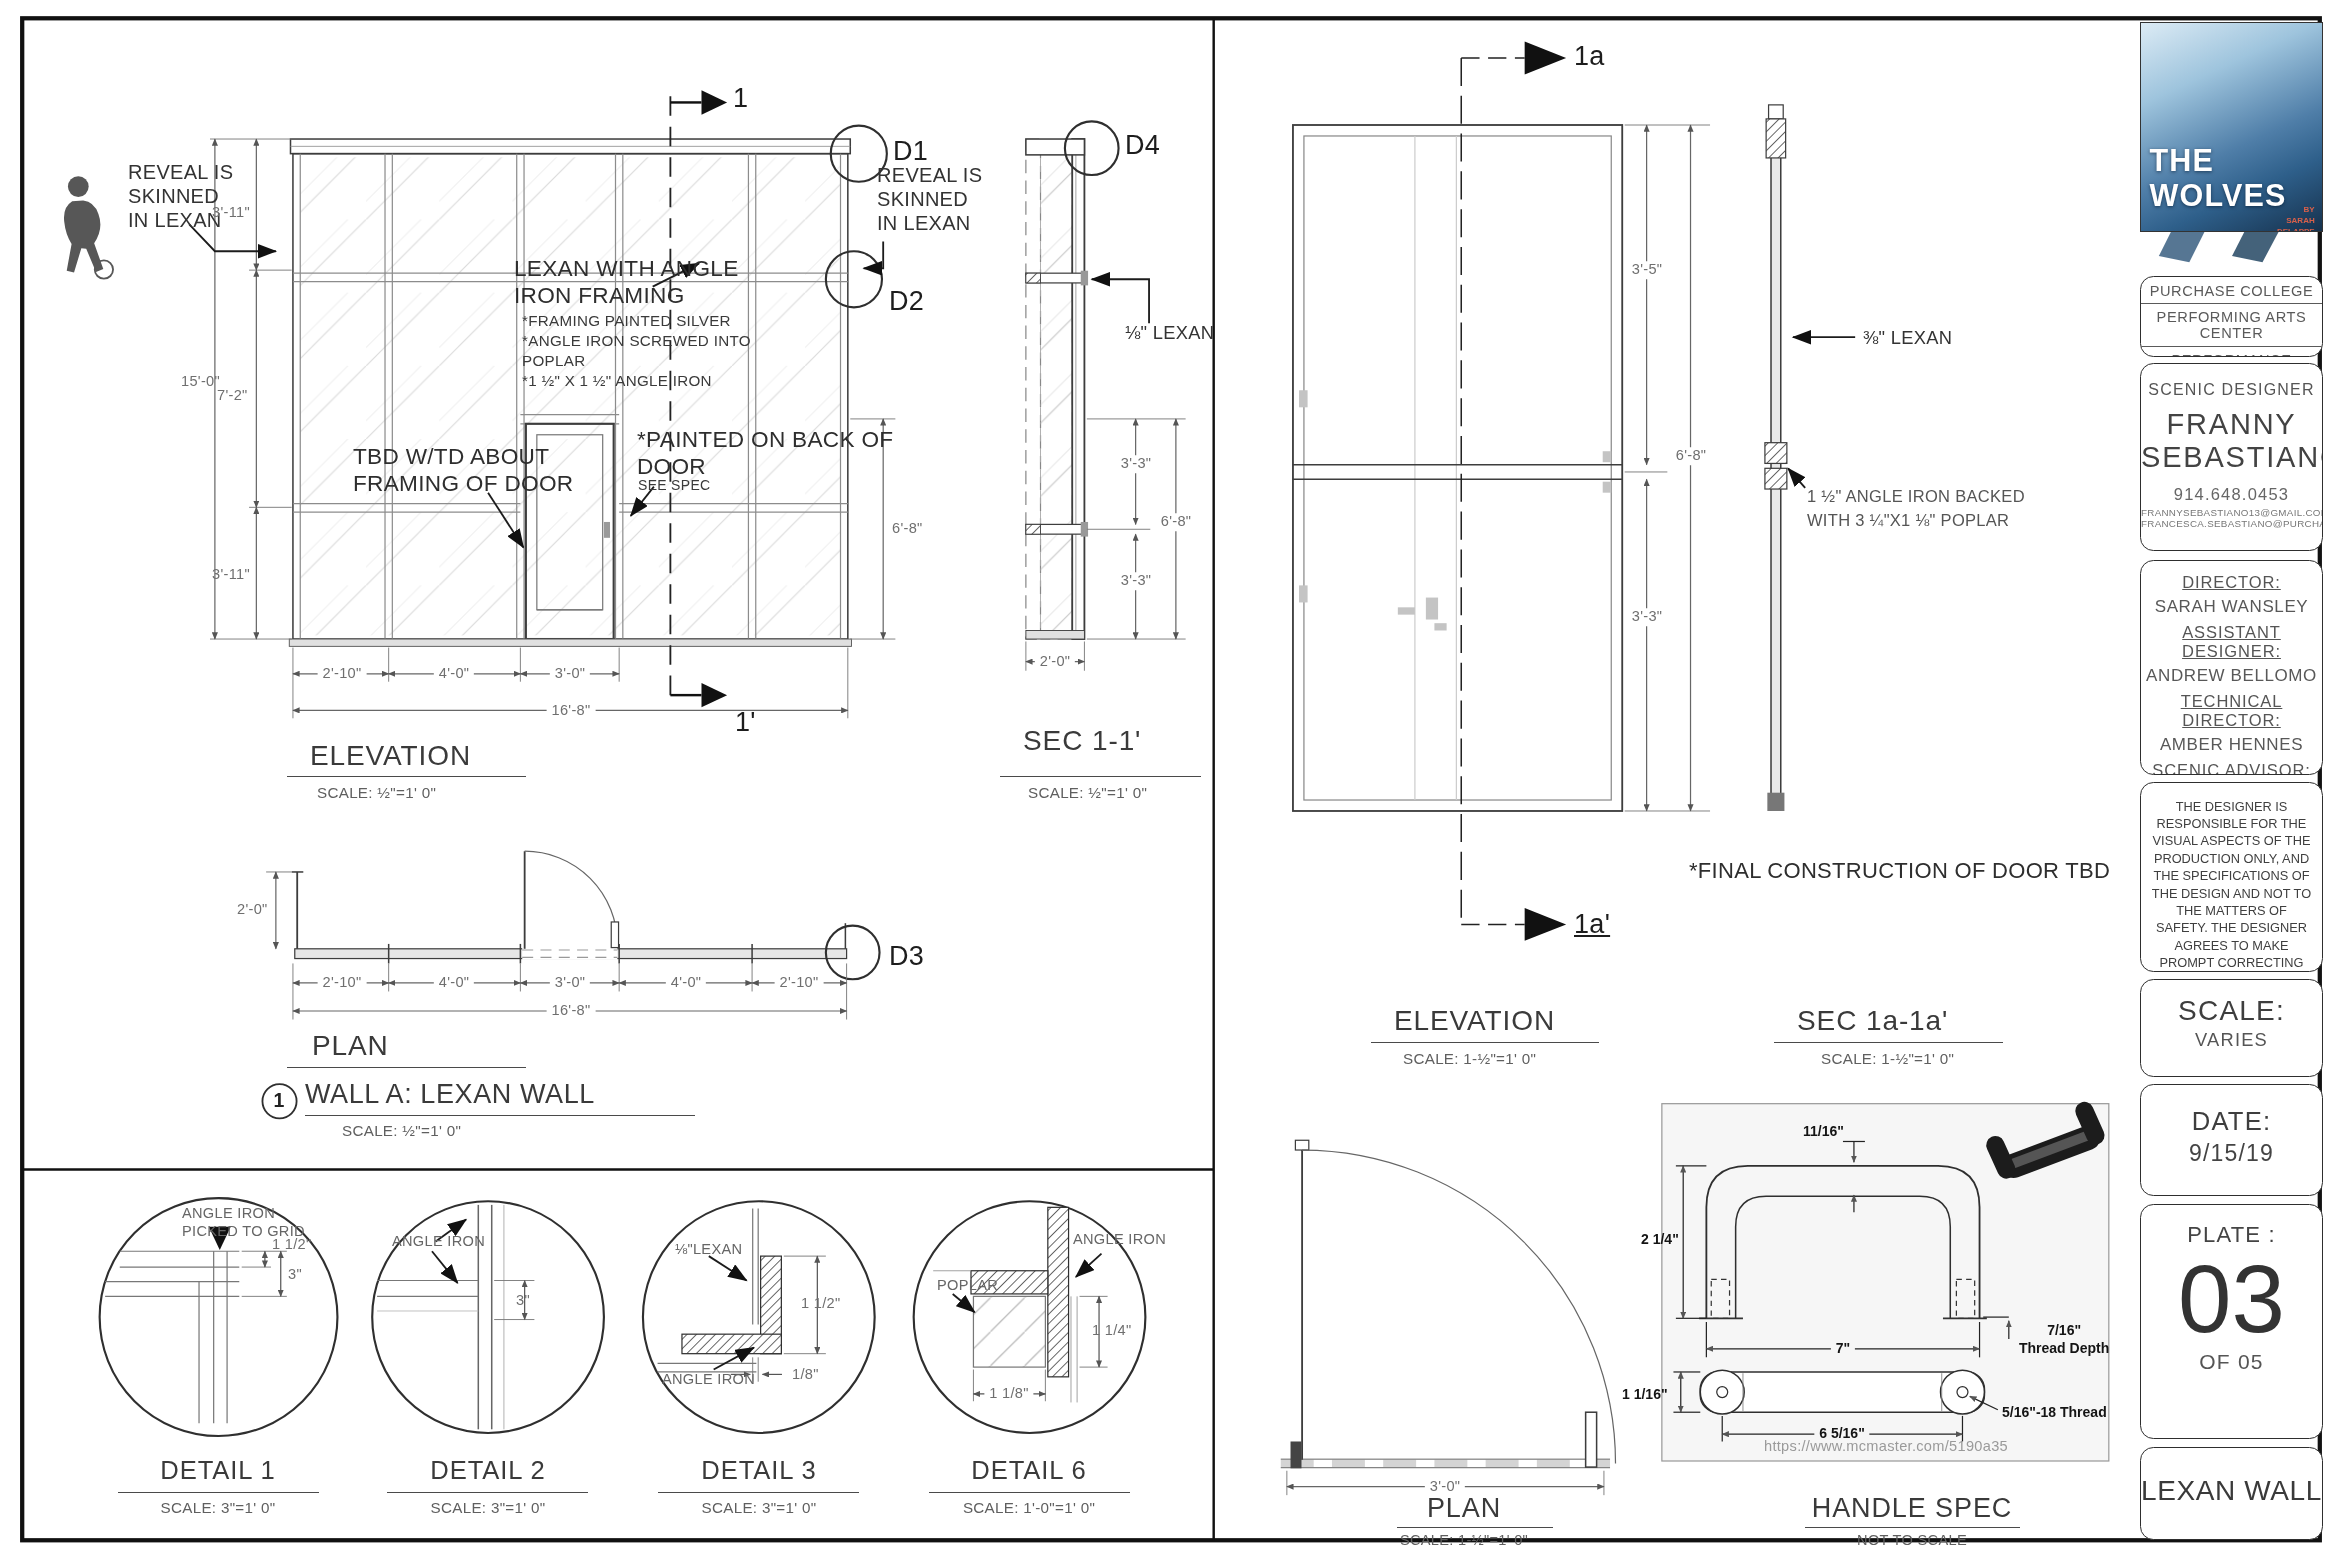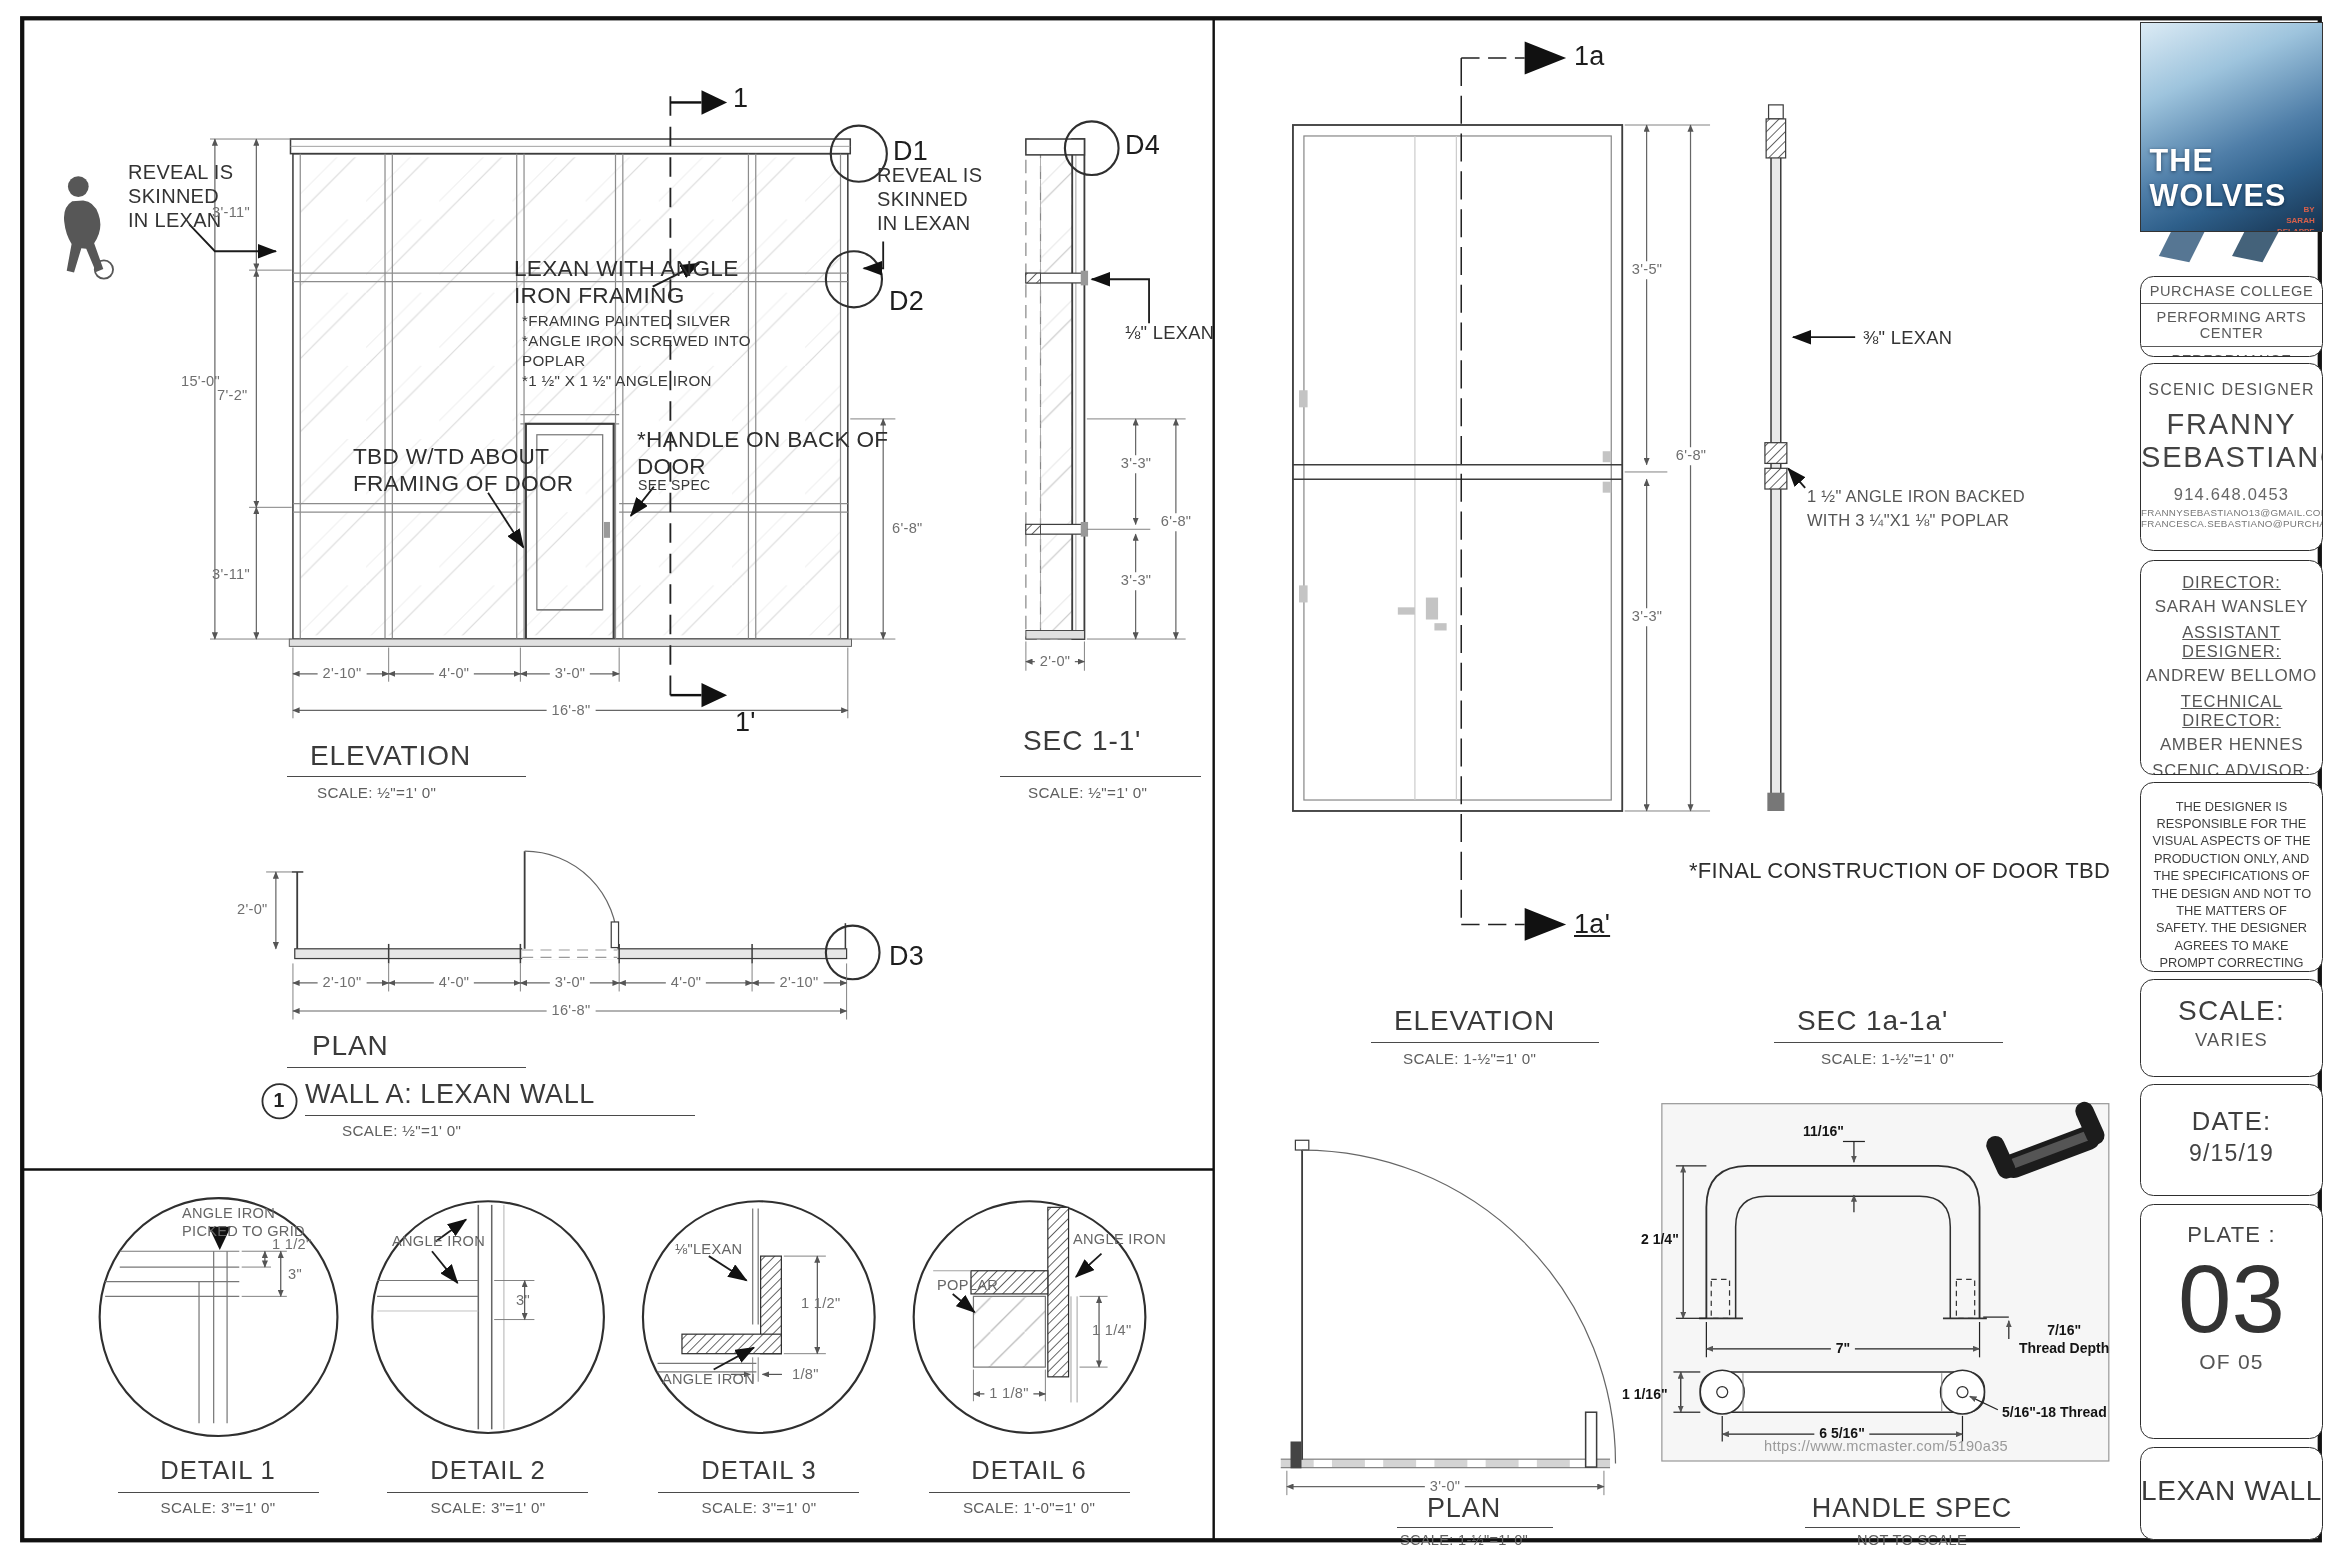--- a/index.html
+++ b/index.html
@@ -439,21 +439,21 @@
 IN LEXAN</div>
 <div class="t mark" style="left:889px; top:285px;">D2</div>
 <div class="t" style="left:514px; top:255px; font-size:22.6px; color:#2e2e2e;">LEXAN WITH ANGLE
 IRON  FRAMING</div>
 <div class="t noteS" style="left:522px; top:311px;">*FRAMING PAINTED SILVER
 *ANGLE IRON SCREWED INTO
 POPLAR
   *1 ½" X 1 ½" ANGLE IRON</div>
 <div class="t" style="left:353px; top:443px; font-size:22.6px; color:#2e2e2e;">TBD W/TD ABOUT
 FRAMING OF DOOR</div>
-<div class="t" style="left:637px; top:426px; font-size:22.6px; color:#2e2e2e;">*HANDLE ON BACK OF
+<div class="t" style="left:637px; top:426px; font-size:22.6px; color:#2e2e2e;">*PAINTED ON BACK OF
 DOOR</div>
 <div class="t" style="left:638px; top:477px; font-size:14px; color:#3a3a3a;">SEE SPEC</div>
 <div class="t dim" style="left:892px; top:520px;">6'-8"</div>
 <div class="t dim mid" style="left:342px; top:674px;">2'-10"</div>
 <div class="t dim mid" style="left:454px; top:674px;">4'-0"</div>
 <div class="t dim mid" style="left:570px; top:674px;">3'-0"</div>
 <div class="t dim mid" style="left:571px; top:711px;">16'-8"</div>
 <div class="t mark" style="left:735px; top:706px;">1'</div>
 <div class="t ttl" style="left:310px; top:739px;">ELEVATION</div>
 <div class="rule" style="left:287px; top:776px; width:239px;"></div>

